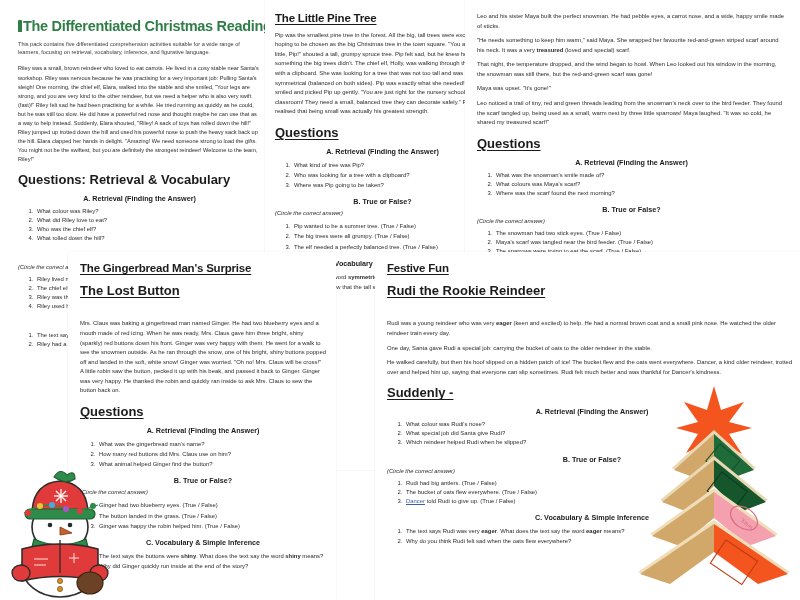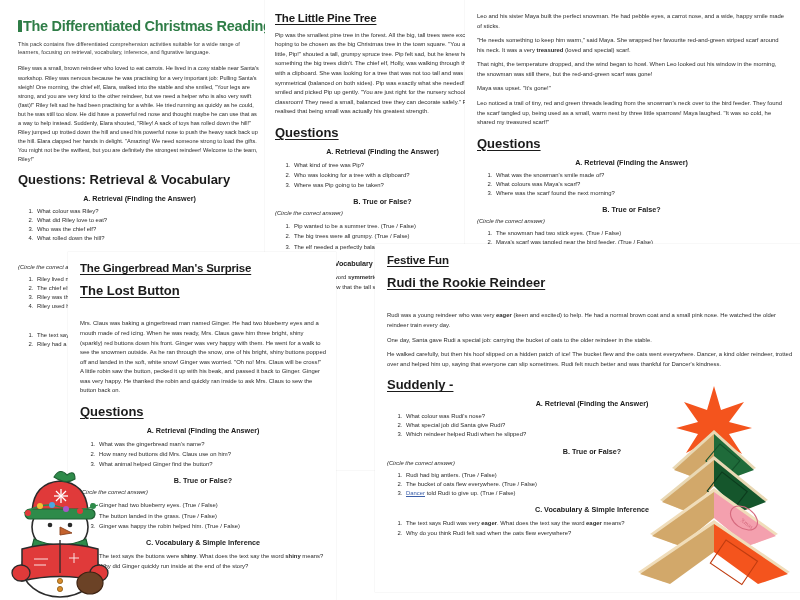--- a/index.html
+++ b/index.html
@@ -190,21 +190,21 @@
     <li>Ginger was happy the robin helped him. (True / False)</li>
   </ol>
 
   <h5 class="sechead">C. Vocabulary &amp; Simple Inference</h5>
   <ol class="qlist">
     <li>The text says the buttons were <b>shiny</b>. What does the text say the word <b>shiny</b> means?</li>
     <li>Why did Ginger quickly run inside at the end of the story?</li>
   </ol>
 </div>
 
-<div class="page sh" style="left:375px;top:244px;width:425px;height:348px;z-index:6;padding:10px 3px 0 12px;box-sizing:border-box;">
+<div class="page sh" style="left:375px;top:252px;width:425px;height:348px;z-index:6;padding:10px 3px 0 12px;box-sizing:border-box;">
 
   <h2 class="story-title ul">Festive Fun</h2>
   <h3 class="sub-title">Rudi the Rookie Reindeer</h3>
 
   <p class="body wide">Rudi was a young reindeer who was very <b>eager</b> (keen and excited) to help. He had a normal brown coat and a small pink nose. He watched the older reindeer train every day.</p>
   <p class="body wide">One day, Santa gave Rudi a special job: carrying the bucket of oats to the older reindeer in the stable.</p>
   <p class="body wide">He walked carefully, but then his hoof slipped on a hidden patch of ice! The bucket flew and the oats went everywhere. Dancer, a kind older reindeer, trotted over and helped him up, saying that everyone can slip sometimes. Rudi felt much better and was thankful for Dancer's kindness.</p>
 
   <h4 class="qhead">Suddenly -</h4>
 

